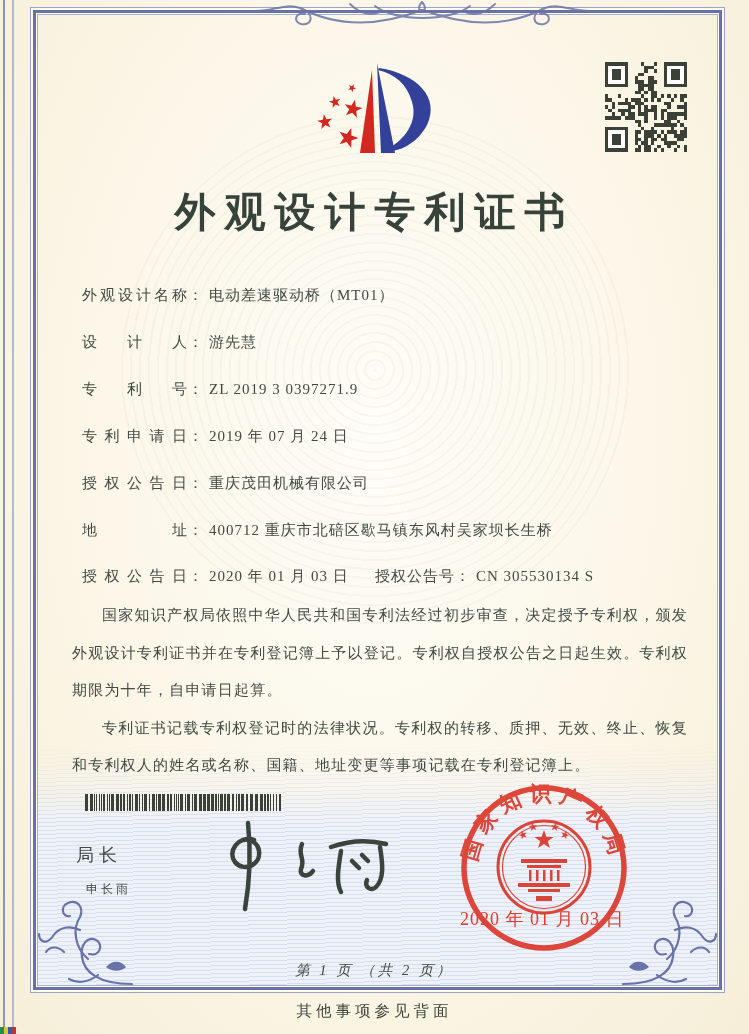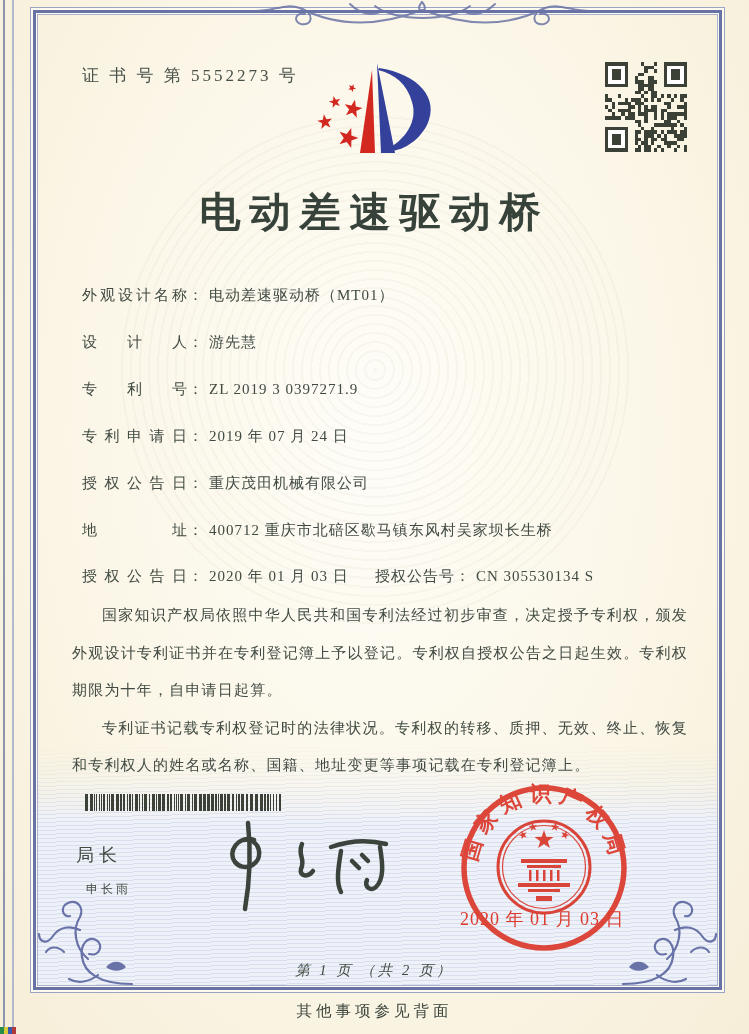--- a/index.html
+++ b/index.html
@@ -85,21 +85,20 @@
   </svg>
   <svg class="abs fl-right" viewBox="0 0 98 92" fill="none" stroke="#5b66a0" stroke-width="2.2" stroke-linecap="round" opacity=".9">
     <path d="M96 88 C62 88 48 76 46 61 C44 48 52 40 60 44 C68 48 64 61 53 58"></path>
     <path d="M52 63 C39 52 36 33 44 21 C48 12 42 3 32 7 C24 10 26 22 34 20"></path>
     <path d="M44 34 C34 29 23 31 17 40 C11 49 3 46 3 38"></path>
     <path d="M62 79 C53 86 42 88 33 83"></path>
     <path d="M70 71 C76 64 85 64 90 71 C85 76 76 76 70 71 Z" fill="#5b66a0" stroke="none"></path>
     <path d="M28 56 C22 50 14 50 10 56"></path>
   </svg>
 
-  <div class="abs cert-no">证 书 号 第 5552273 号</div>
 
   <svg class="abs logo" viewBox="0 0 170 115">
     <path d="M79 16 C118 22 140 46 127 73 C117 92 98 101 84 99 C106 88 118 69 112 50 C107 32 95 22 78 18 Z" fill="#33419b"></path>
     <polygon points="77,11 81,101 95,101" fill="#33419b"></polygon>
     <polygon points="72,18 60,101 75,101" fill="#d2281f"></polygon>
     <use href="#star5" fill="#d2281f" transform="translate(52,36) scale(0.42) rotate(28)"></use>
     <use href="#star5" fill="#d2281f" transform="translate(35,50) scale(0.62) rotate(-14)"></use>
     <use href="#star5" fill="#d2281f" transform="translate(53,57) scale(0.95) rotate(12)"></use>
     <use href="#star5" fill="#d2281f" transform="translate(25,70) scale(0.78) rotate(-8)"></use>
     <use href="#star5" fill="#d2281f" transform="translate(48,86) scale(1.05) rotate(18)"></use>
@@ -302,21 +301,21 @@
       <rect x="1" y="1" width="5" height="5" fill="#ffffff"></rect>
       <rect x="2" y="2" width="3" height="3" fill="#3b4137"></rect>
       <rect x="18" y="0" width="7" height="7" fill="#3b4137"></rect>
       <rect x="19" y="1" width="5" height="5" fill="#ffffff"></rect>
       <rect x="20" y="2" width="3" height="3" fill="#3b4137"></rect>
       <rect x="0" y="18" width="7" height="7" fill="#3b4137"></rect>
       <rect x="1" y="19" width="5" height="5" fill="#ffffff"></rect>
       <rect x="2" y="20" width="3" height="3" fill="#3b4137"></rect>
     </svg>
 
-  <div class="abs title">电动差速驱动桥</div>
+  <div class="abs title">外观设计专利证书</div>
 
   <div class="abs row" style="top:286px">
     <span class="fl">外观设计名称</span><span>：</span><span class="fv">电动差速驱动桥（MT01）</span>
   </div>
   <div class="abs row" style="top:333px">
     <span class="fl">设计人</span><span>：</span><span class="fv">游先慧</span>
   </div>
   <div class="abs row" style="top:380px">
     <span class="fl">专利号</span><span>：</span><span class="fv">ZL 2019 3 0397271.9</span>
   </div>

